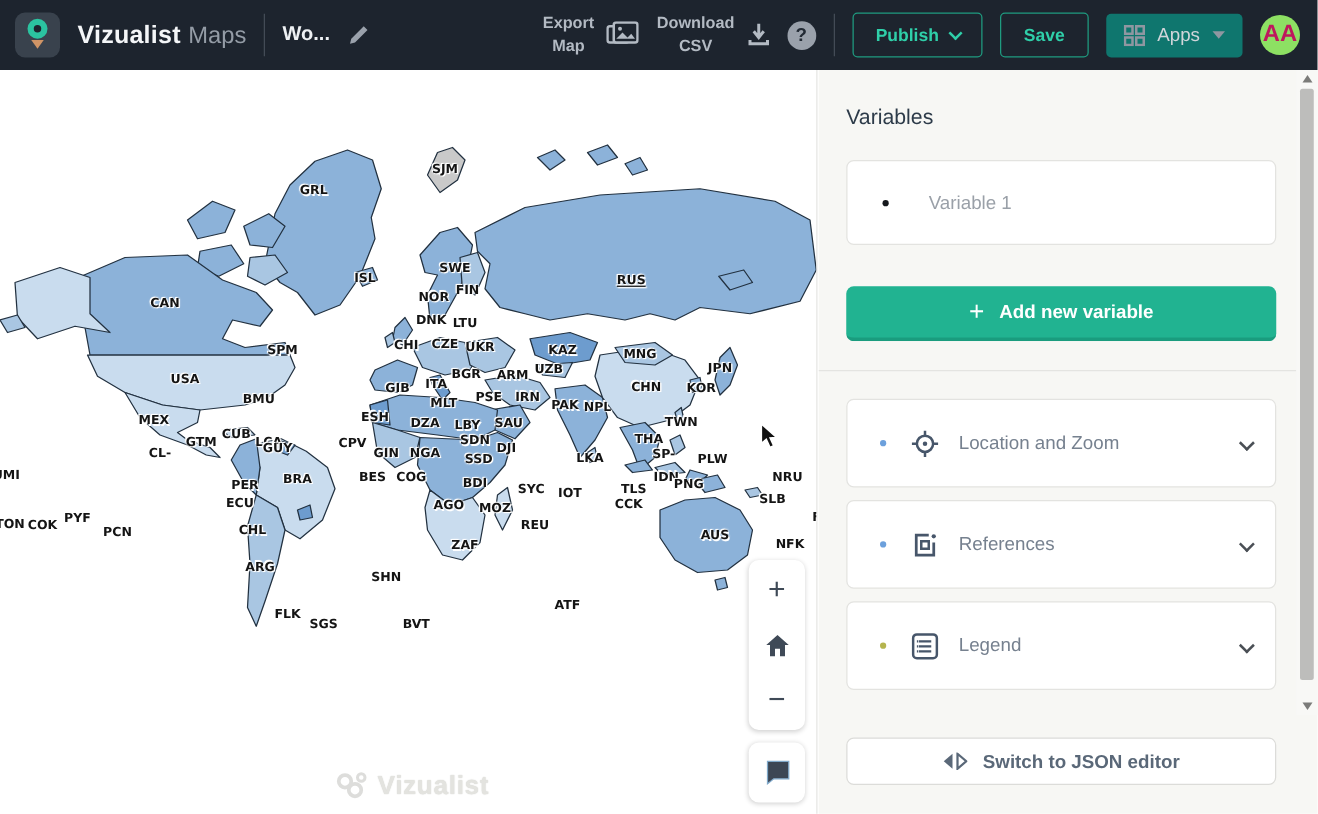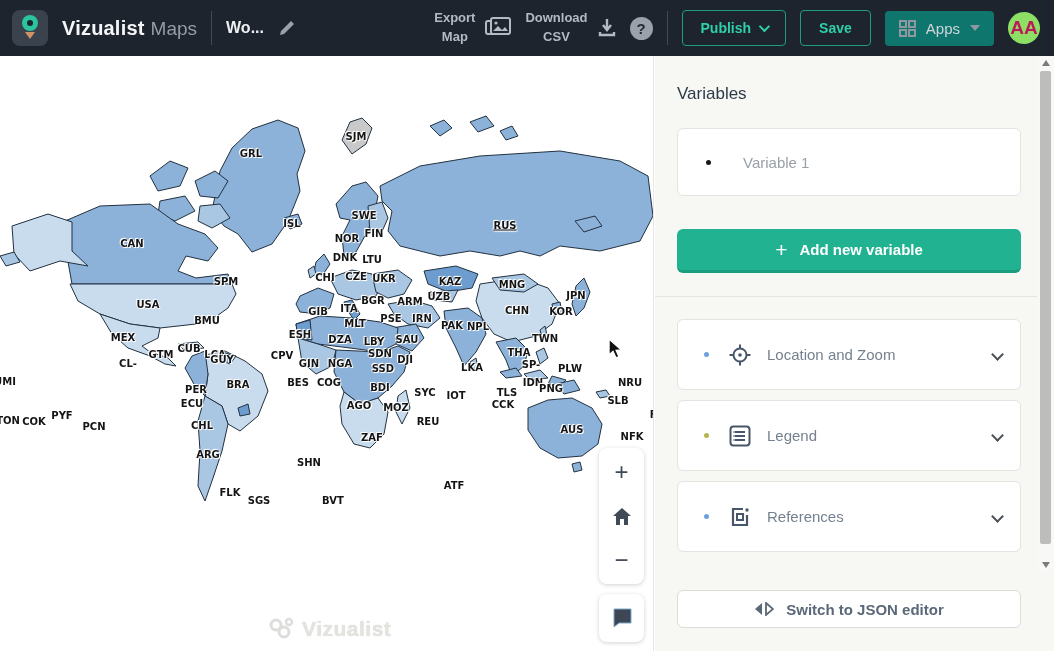--- a/index.html
+++ b/index.html
@@ -449,45 +449,45 @@
           <circle cx="11" cy="11" r="6.5" fill="none" stroke="#47566a" stroke-width="2"></circle>
           <circle cx="11" cy="11" r="1.8" fill="#47566a"></circle>
           <path d="M11 0.5 V4 M11 18 V21.5 M0.5 11 H4 M18 11 H21.5" stroke="#47566a" stroke-width="2"></path>
         </svg>
       </span>
       <span class="sec-label">Location and Zoom</span>
       <span class="sec-chevron"></span>
     </div>
 
     <div class="card section-card">
+      <span class="sec-dot dot-blue"></span>
+      <span class="sec-icon">
+        <svg width="22" height="22" viewBox="0 0 22 22">
+          <path d="M14 3 H4 V19 H18 V9" fill="none" stroke="#47566a" stroke-width="2.2"></path>
+          <rect x="8" y="8" width="6" height="6" fill="none" stroke="#47566a" stroke-width="2"></rect>
+          <circle cx="18" cy="4" r="1.7" fill="#47566a"></circle>
+        </svg>
+      </span>
+      <span class="sec-label">References</span>
+      <span class="sec-chevron"></span>
+    </div>
+
+    <div class="card section-card">
       <span class="sec-dot dot-olive"></span>
       <span class="sec-icon">
         <svg width="22" height="22" viewBox="0 0 22 22">
           <rect x="1.5" y="1.5" width="19" height="19" rx="3" fill="none" stroke="#47566a" stroke-width="2"></rect>
           <path d="M6 7 H16 M6 11 H16 M6 15 H16" stroke="#47566a" stroke-width="1.8"></path>
           <path d="M4.5 7 h1 M4.5 11 h1 M4.5 15 h1" stroke="#47566a" stroke-width="1.8"></path>
         </svg>
       </span>
       <span class="sec-label">Legend</span>
       <span class="sec-chevron"></span>
     </div>
 
-    <div class="card section-card">
-      <span class="sec-dot dot-blue"></span>
-      <span class="sec-icon">
-        <svg width="22" height="22" viewBox="0 0 22 22">
-          <path d="M14 3 H4 V19 H18 V9" fill="none" stroke="#47566a" stroke-width="2.2"></path>
-          <rect x="8" y="8" width="6" height="6" fill="none" stroke="#47566a" stroke-width="2"></rect>
-          <circle cx="18" cy="4" r="1.7" fill="#47566a"></circle>
-        </svg>
-      </span>
-      <span class="sec-label">References</span>
-      <span class="sec-chevron"></span>
-    </div>
-
     <button class="json-btn">
       <svg width="20" height="14" viewBox="0 0 20 14">
         <path d="M8 1 L1 7 L8 13 Z" fill="#5a6878"></path>
         <path d="M12 1 L19 7 L12 13 Z" fill="none" stroke="#5a6878" stroke-width="1.8"></path>
       </svg>
       <span>Switch to JSON editor</span>
     </button>
   </div>
 
   <div class="sb-scroll">

